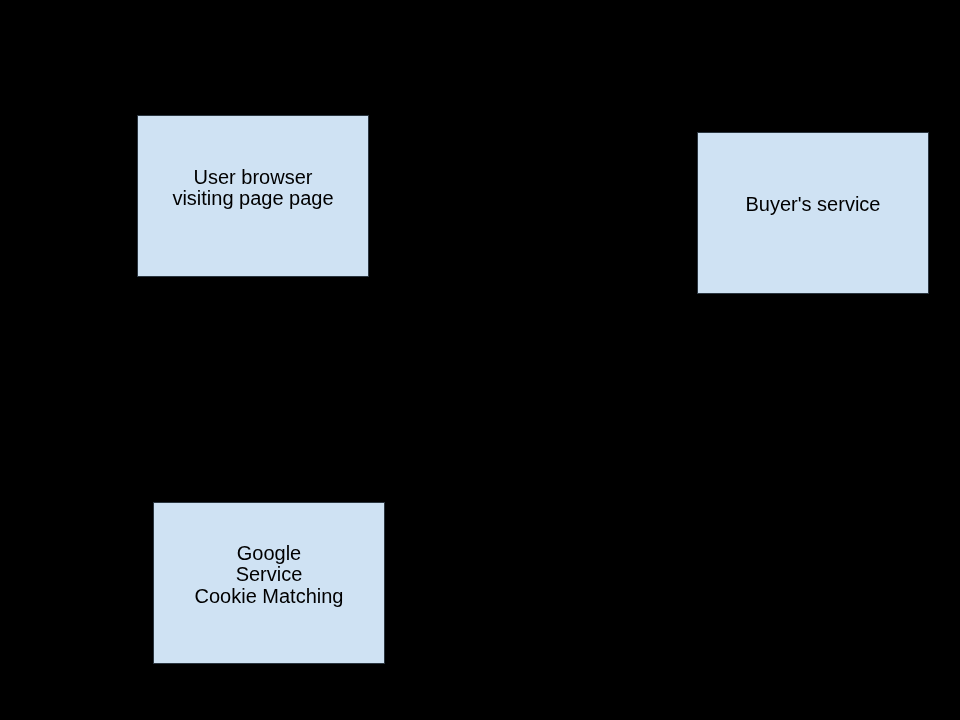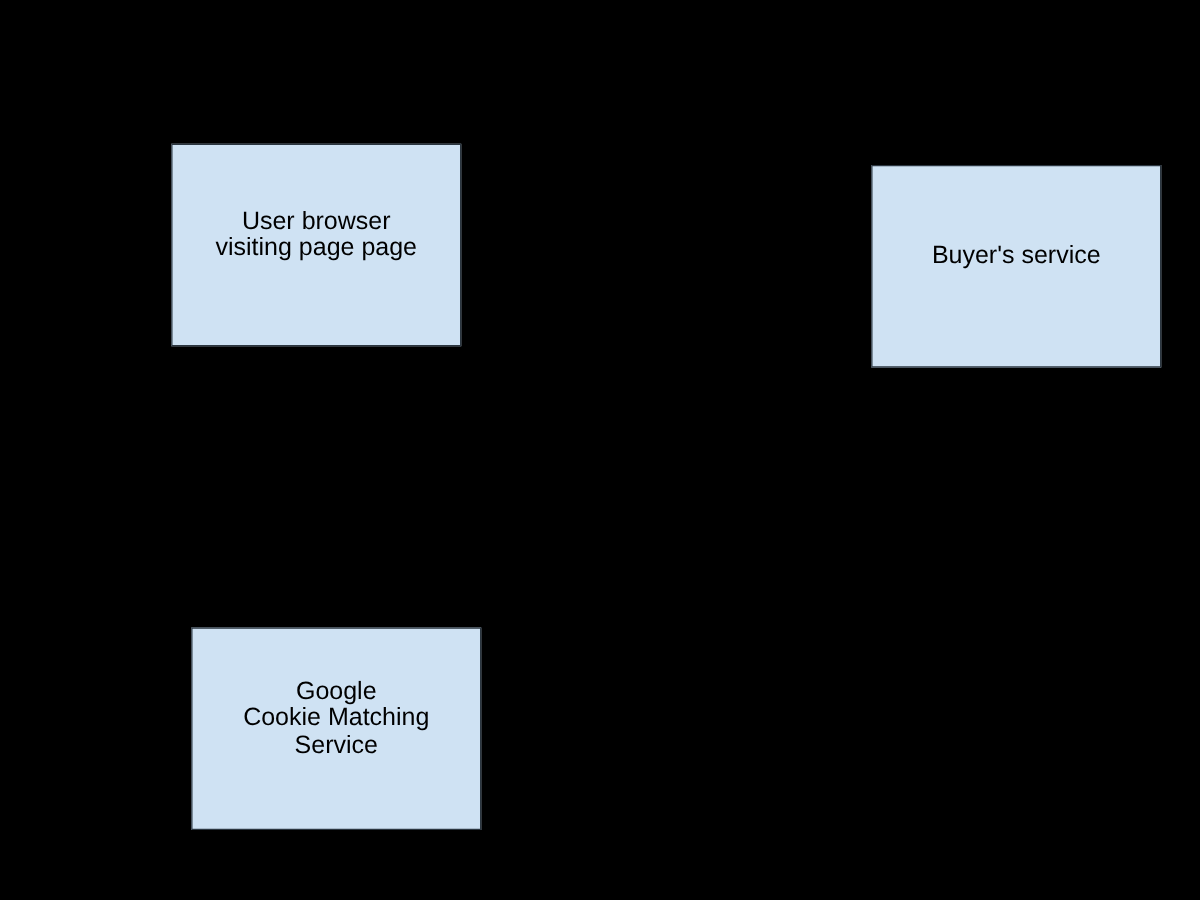--- a/index.html
+++ b/index.html
@@ -73,18 +73,18 @@
 
   <div class="node" id="node-buyers-service" style="background-color: rgb(207, 226, 243); border-color: rgb(43, 54, 64); color: rgb(0, 0, 0);">
     <div class="node-label">
       <span>Buyer's service</span>
     </div>
   </div>
 
   <div class="node" id="node-google-cms" style="background-color: rgb(207, 226, 243); border-color: rgb(43, 54, 64); color: rgb(0, 0, 0);">
     <div class="node-label">
       <span>Google</span>
+      <span>Service</span>
       <span>Cookie Matching</span>
-      <span>Service</span>
     </div>
   </div>
 
 </div>
 
 </body></html>

